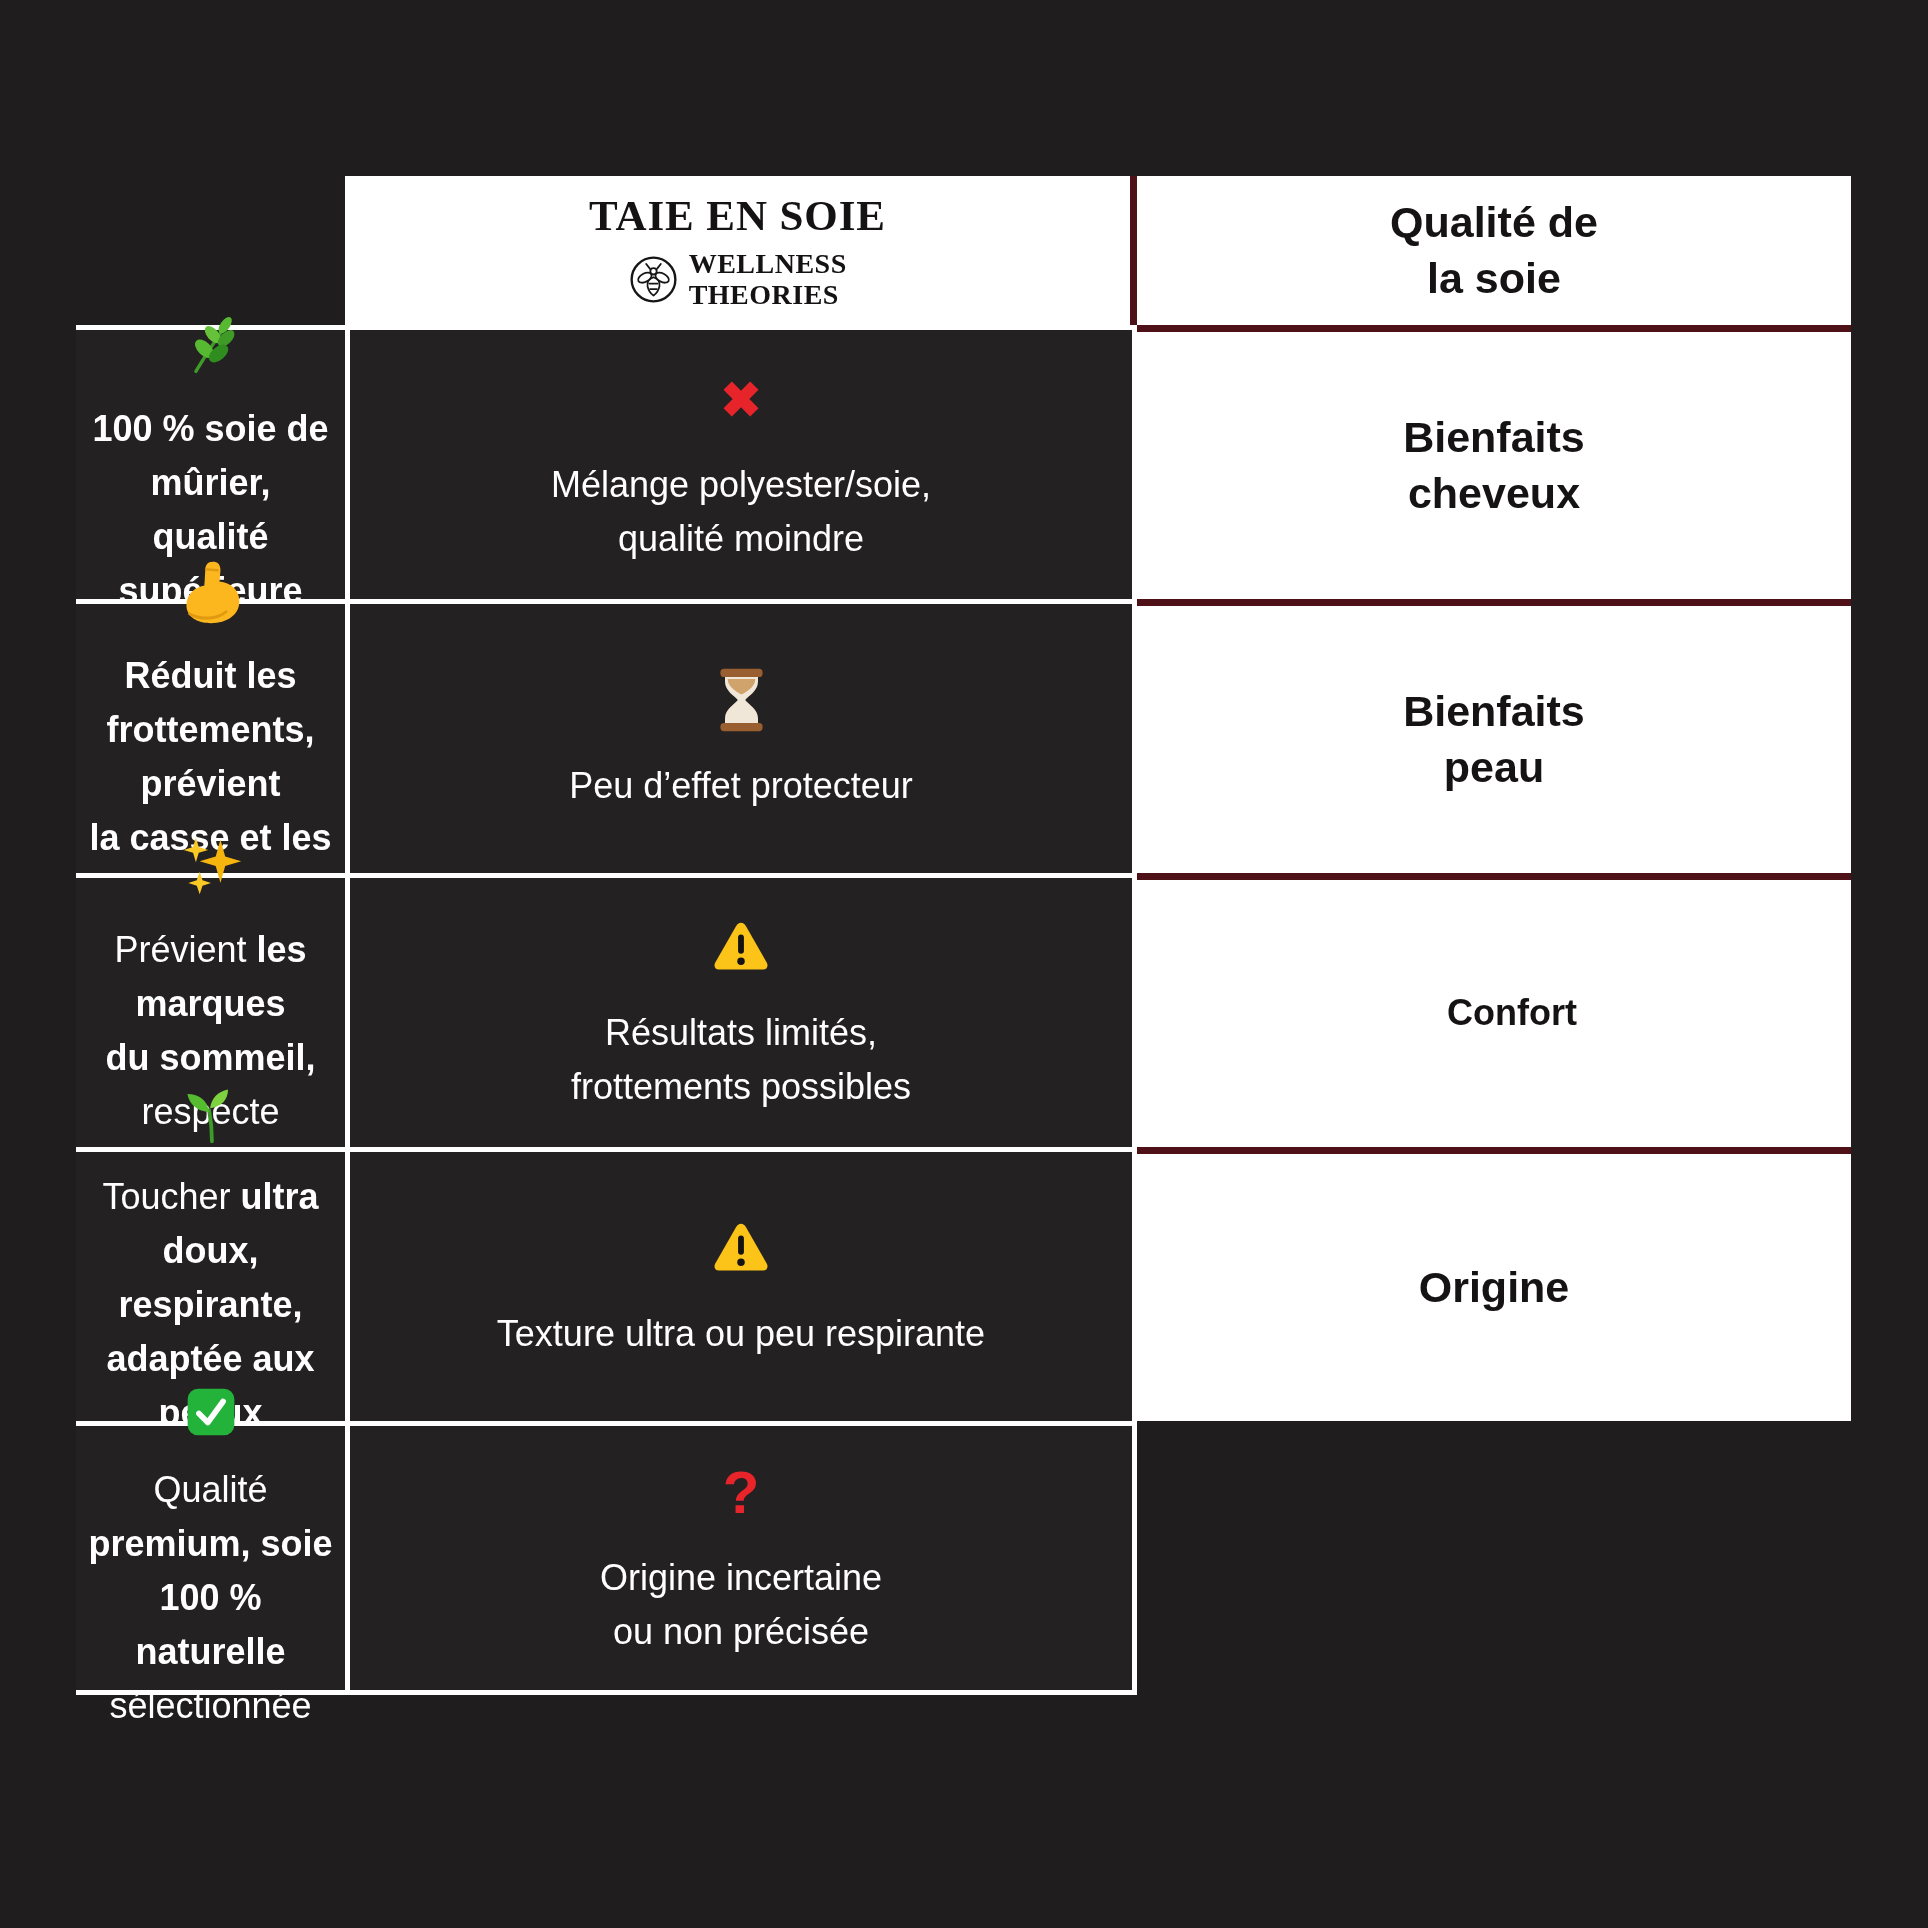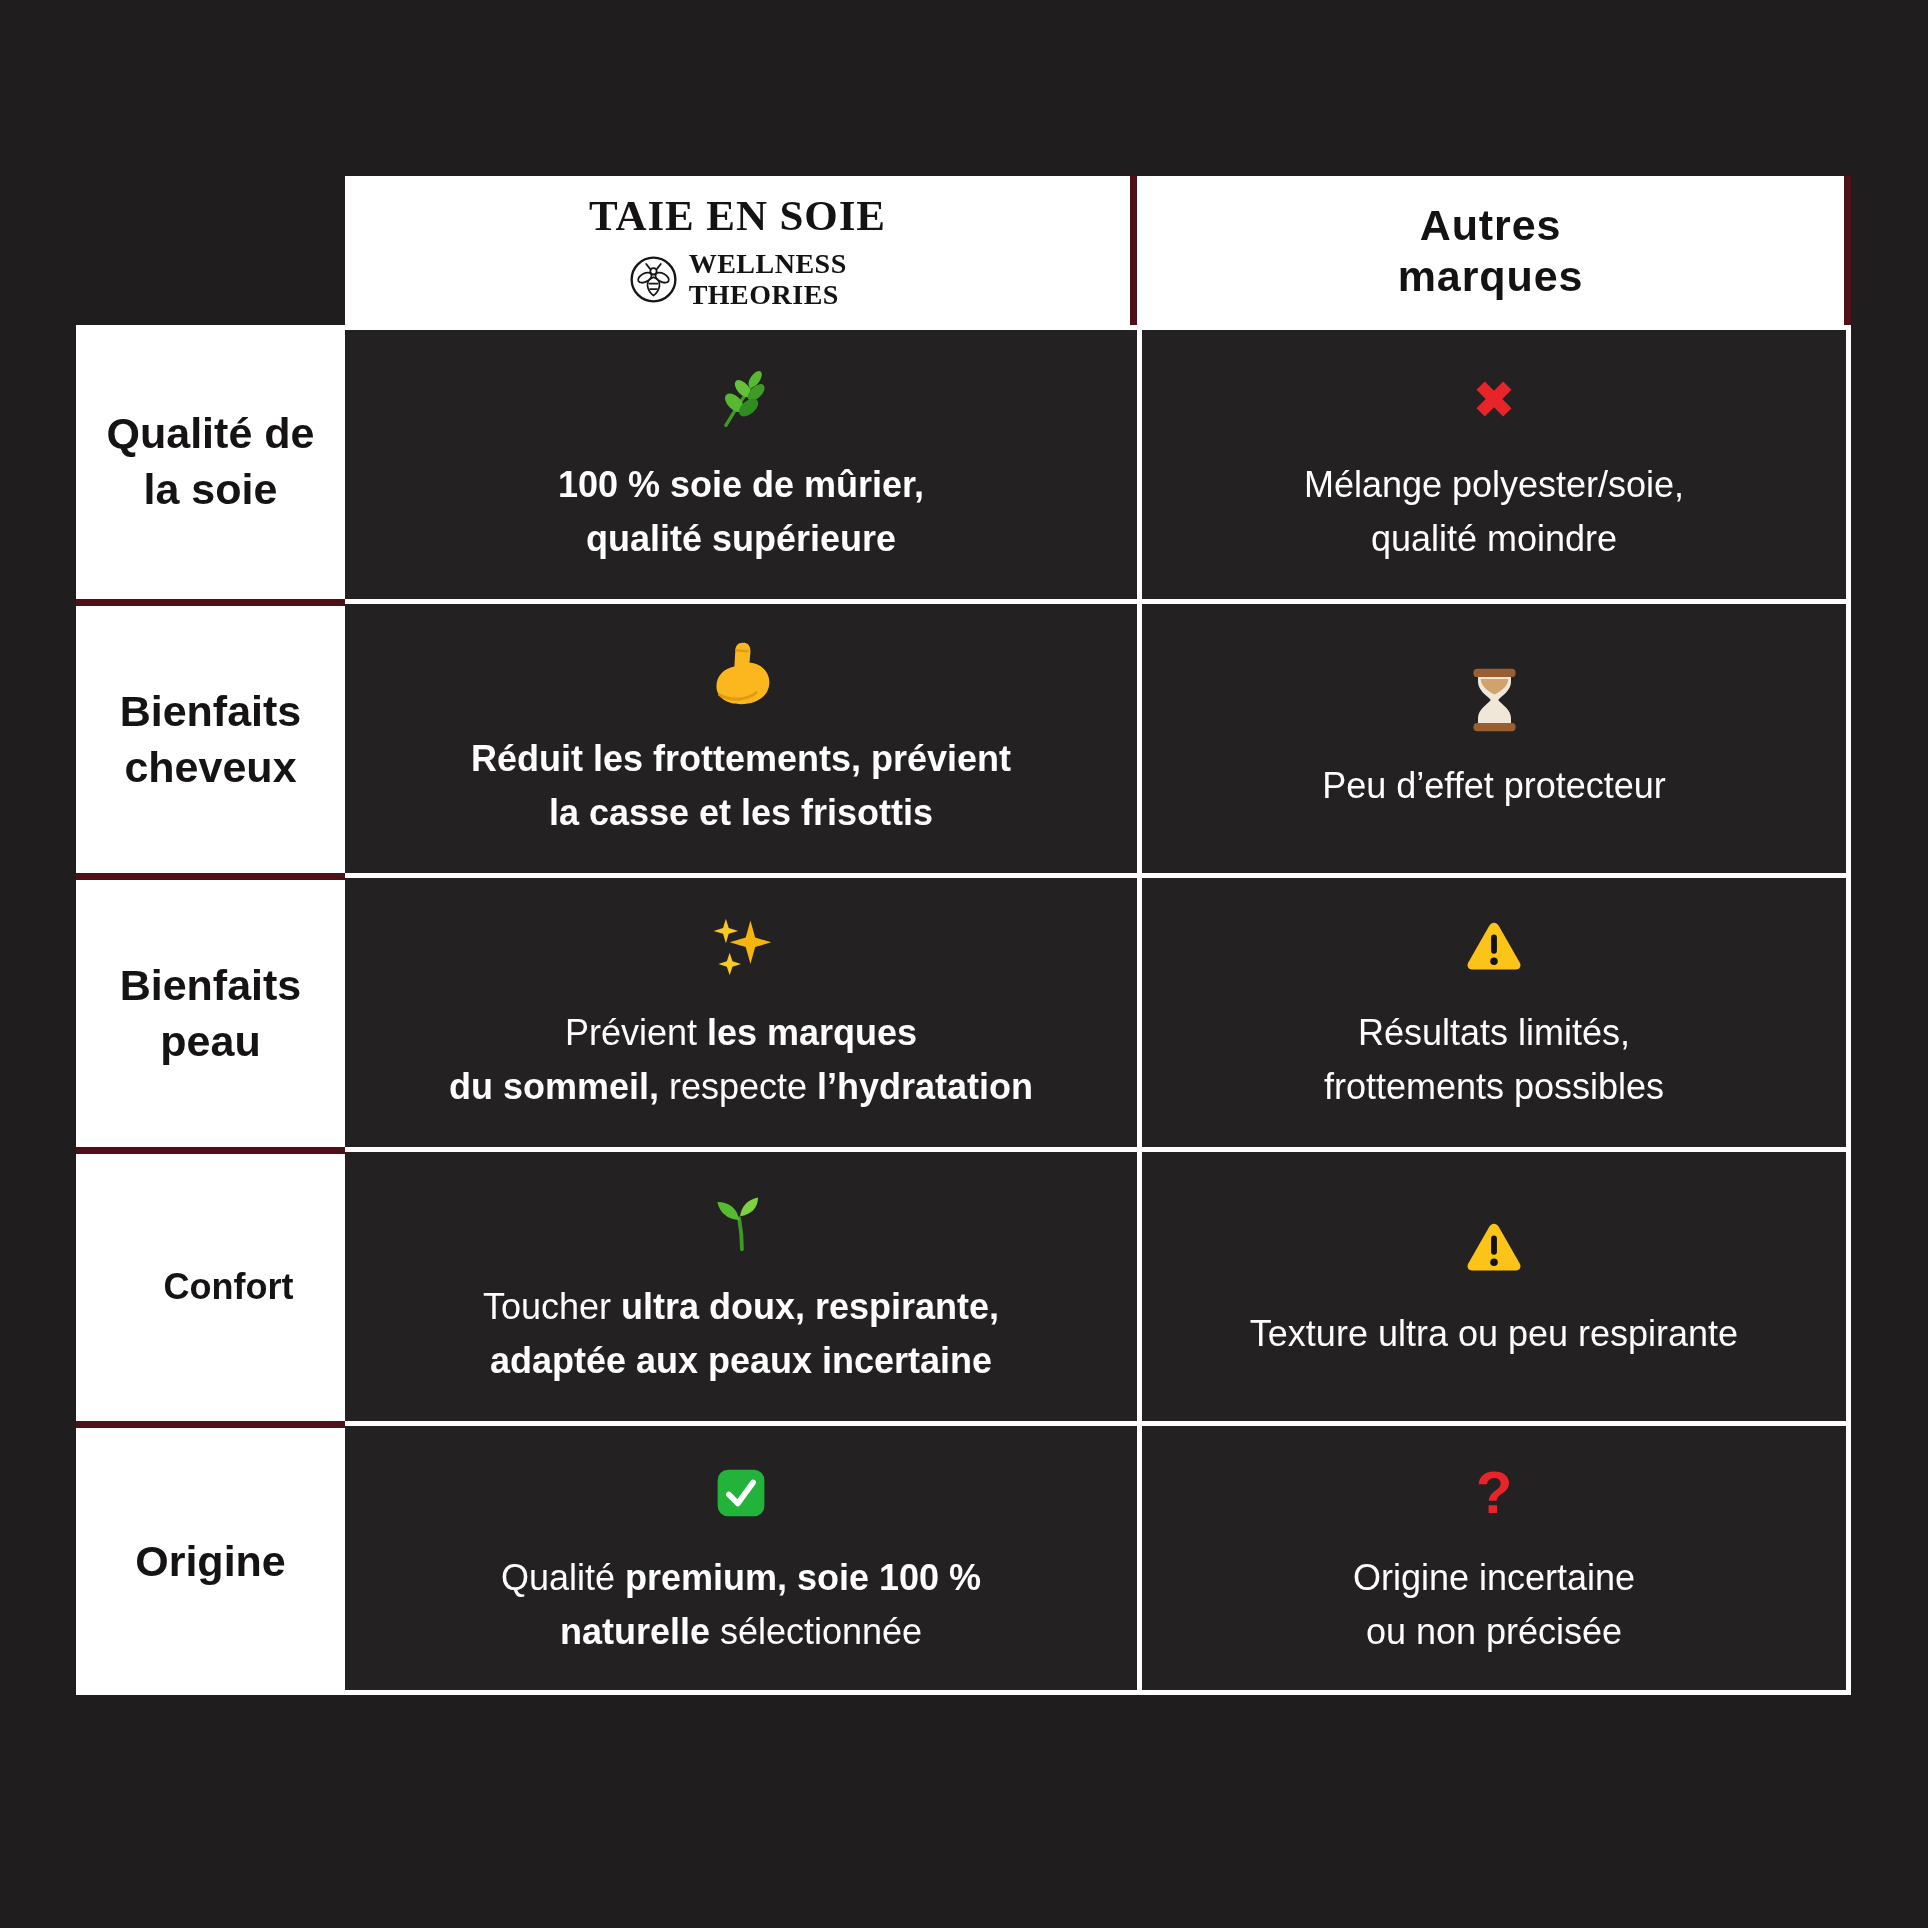--- a/index.html
+++ b/index.html
@@ -86,24 +86,20 @@
           <ellipse cx="18.5" cy="26" rx="8" ry="4.6" fill="none" stroke="#161616" stroke-width="2" transform="rotate(-28 18.5 26)"></ellipse>
           <ellipse cx="37.5" cy="26" rx="8" ry="4.6" fill="none" stroke="#161616" stroke-width="2" transform="rotate(28 37.5 26)"></ellipse>
           <path d="M28 25.5 C33 27.5 35.5 31.5 34.5 35.5 C33.5 40.5 31 43.5 28 45.5 C25 43.5 22.5 40.5 21.5 35.5 C20.5 31.5 23 27.5 28 25.5 Z" fill="none" stroke="#161616" stroke-width="2"></path>
           <path d="M22.5 32.5 h11 M23.5 38.5 h9" stroke="#161616" stroke-width="2"></path>
         </svg>
         <div class="brand-text">WELLNESS
 THEORIES</div>
       </div>
     </div>
 
-    <div class="hdr h3">
-      <div class="htitle">Autres
-marques</div>
-    </div>
 
     <div class="lbl">Qualité de
 la soie</div>
     <div class="cell">
       <div class="icon">
         <svg width="68" height="68" viewBox="0 0 72 72">
           <path d="M20 64 C30 47 40 32 55 10" stroke="#3f9b28" stroke-width="3.5" fill="none" stroke-linecap="round"></path>
           <ellipse cx="51" cy="15" rx="5" ry="10" fill="#57b832" transform="rotate(35 51 15)"></ellipse>
           <ellipse cx="38" cy="25" rx="6" ry="11" fill="#66c13a" transform="rotate(-42 38 25)"></ellipse>
           <ellipse cx="52" cy="29" rx="6" ry="11" fill="#3f9b28" transform="rotate(46 52 29)"></ellipse>

